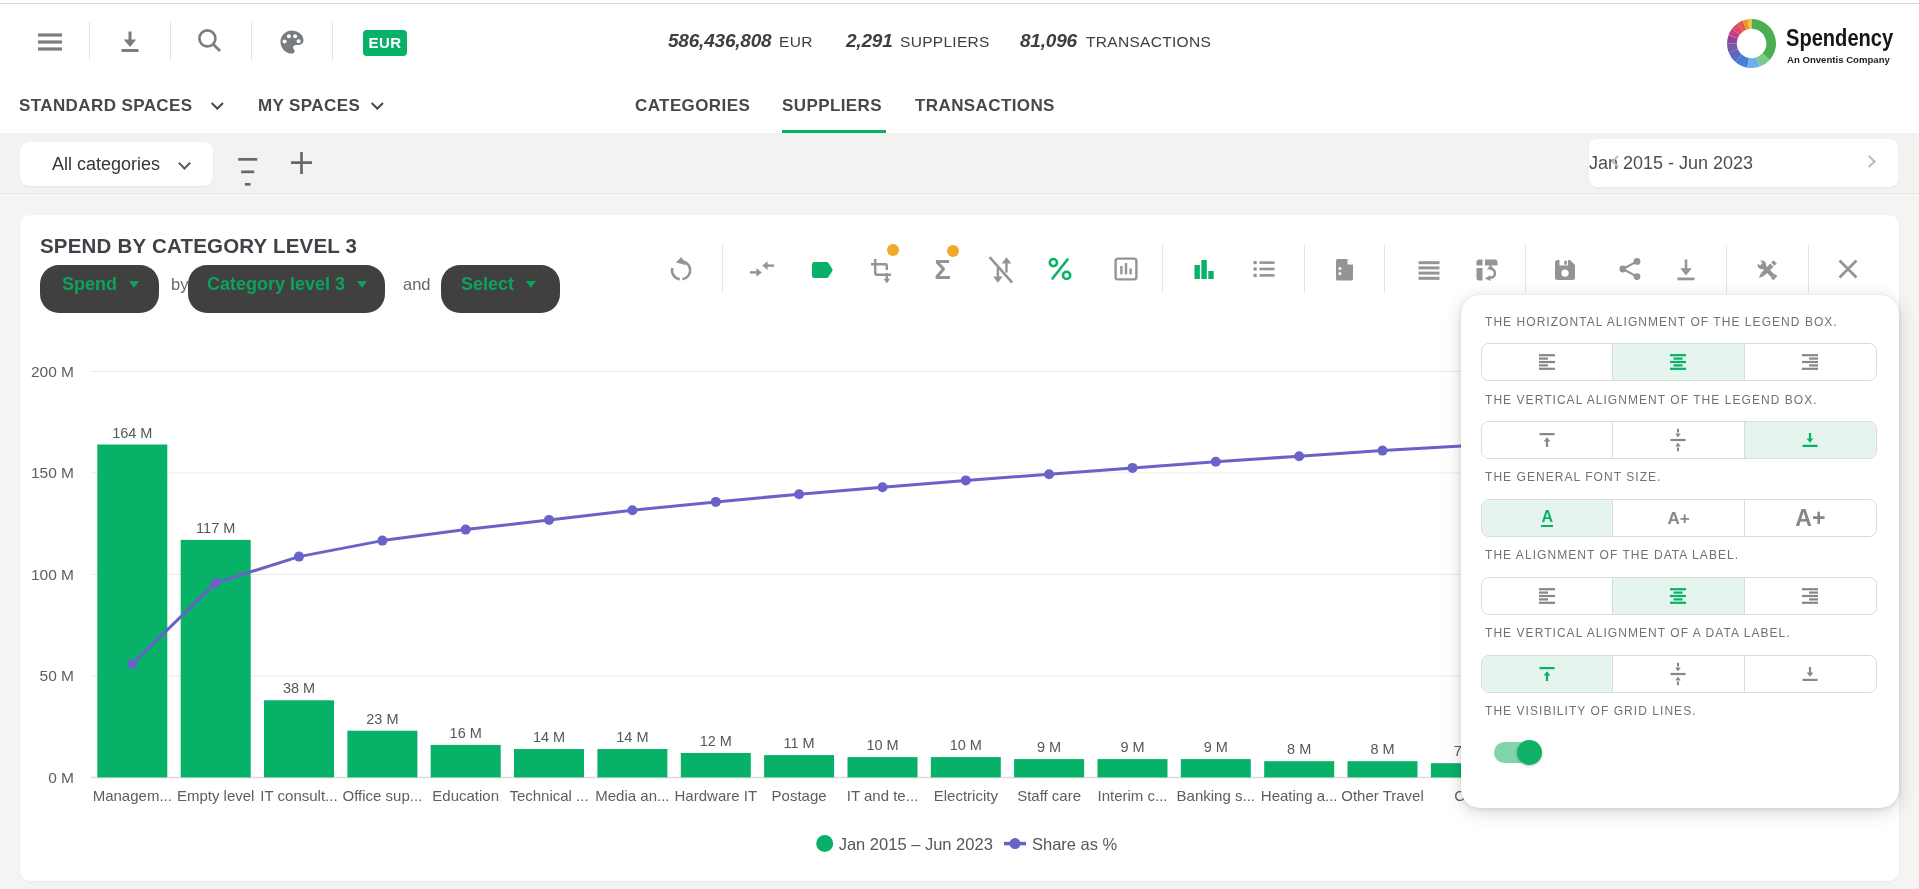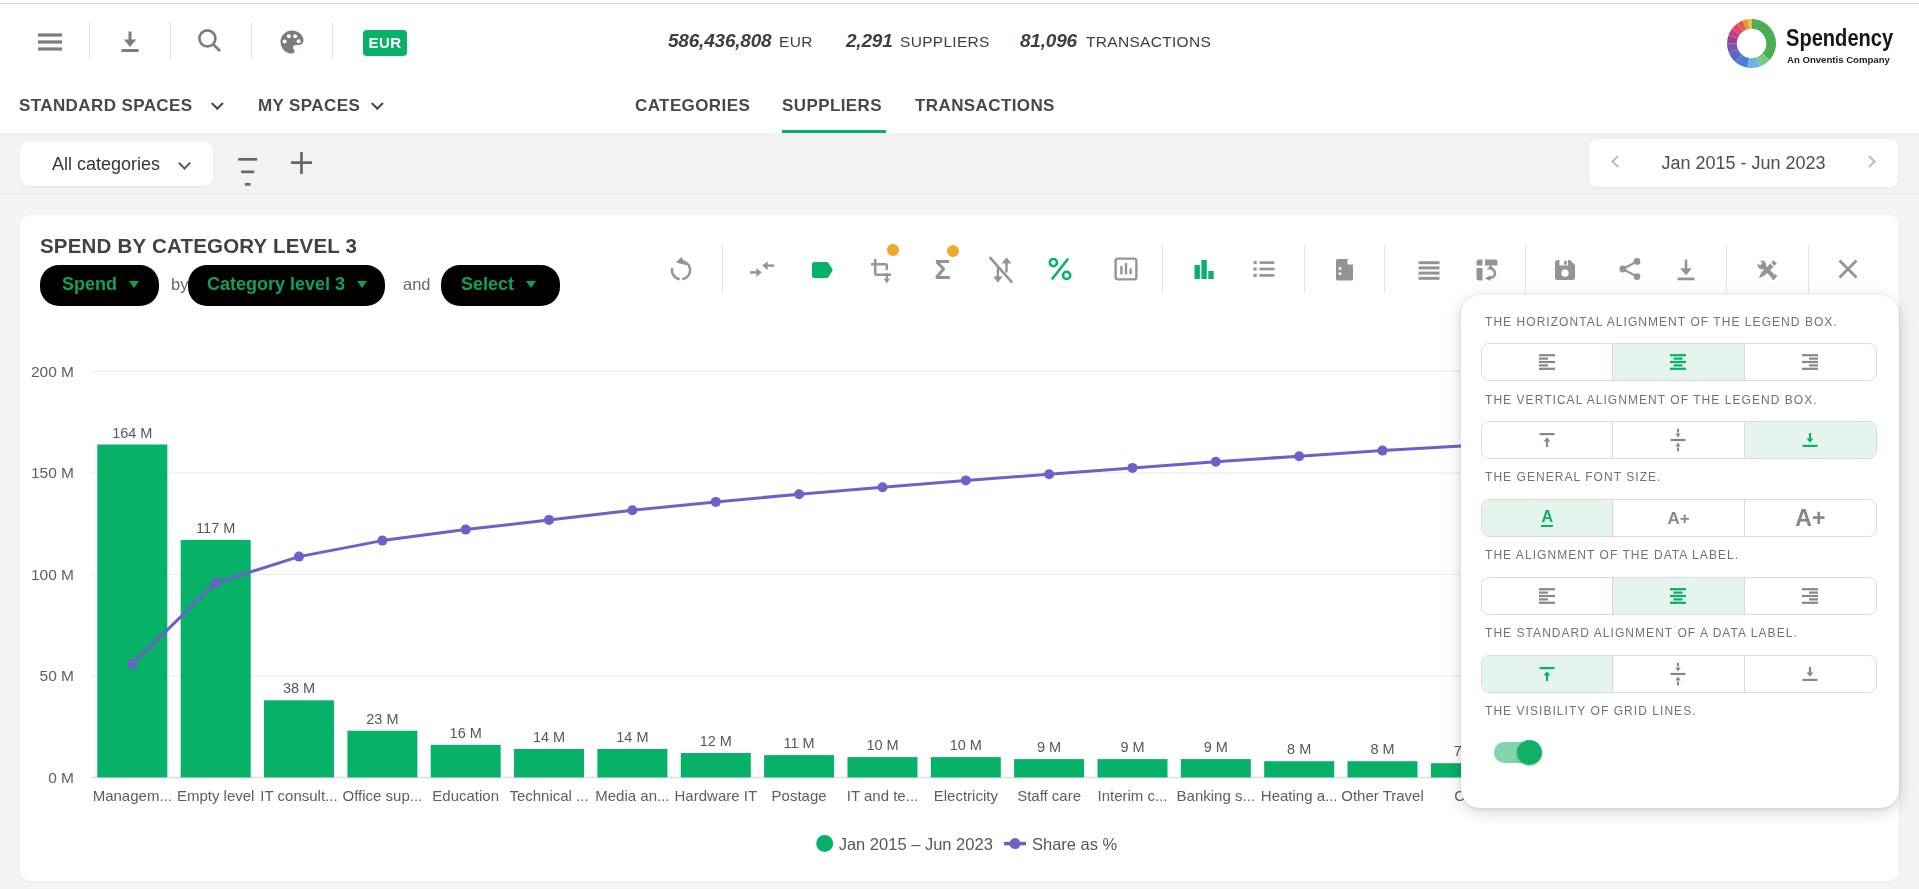--- a/index.html
+++ b/index.html
@@ -20,26 +20,26 @@
 
 #nav { position:absolute; left:0; top:81px; width:1919px; height:52px; background:#fff; }
 .navitem { position:absolute; top:0; height:52px; line-height:50px; font-size:17px; font-weight:700; color:#45494c; letter-spacing:.4px; white-space:nowrap; }
 .navchev { display:inline-block; margin-left:10px; width:9px; height:9px; border-right:2.4px solid #45494c; border-bottom:2.4px solid #45494c; transform:rotate(45deg) translateY(-4px); }
 #navunderline { position:absolute; left:782px; top:48.5px; width:104px; height:3.5px; background:#07b168; }
 
 #filterrow { position:absolute; left:0; top:133px; width:1919px; height:61px; background:#f2f2f0; border-bottom:1px solid #e7e7e5; }
 #allcat { position:absolute; left:20px; top:9px; width:193px; height:44px; background:#fff; border-radius:9px; box-shadow:0 1px 2px rgba(0,0,0,.05); font-size:18px; color:#33373a; line-height:44px; padding-left:32px; }
 #allcat .chev { position:absolute; right:24px; top:17px; width:9px; height:9px; border-right:2px solid #55585c; border-bottom:2px solid #55585c; transform:rotate(45deg); }
 #datebox { position:absolute; left:1589px; top:6px; width:309px; height:48px; background:#fff; border-radius:8px; box-shadow:0 1px 2px rgba(0,0,0,.05); }
-#datebox .dt { position:absolute; left:0; width:100%; text-align:center; top:0; line-height:48px; font-size:18px; color:#4a4e52; }
+#datebox .dt { position:absolute; left:0; width:100%; text-align:left; top:0; line-height:48px; font-size:18px; color:#4a4e52; }
 .dchev { position:absolute; top:18px; width:9px; height:9px; border-right:2.2px solid #b9bbbd; border-bottom:2.2px solid #b9bbbd; }
 
 #card { position:absolute; left:20px; top:215px; width:1879px; height:666px; background:#fff; border-radius:10px; box-shadow:0 1px 3px rgba(0,0,0,.05); }
 #title { position:absolute; left:40px; top:234px; font-size:20.5px; font-weight:700; color:#3f4347; letter-spacing:.2px; }
-.pill { position:absolute; top:265px; height:41px; background:#000000; border-radius:19px; color:#0ba25c; font-weight:700; font-size:18px; line-height:38px; }
+.pill { position:absolute; top:265px; height:48px; background:#404040; border-radius:19px; color:#0ba25c; font-weight:700; font-size:18px; line-height:38px; }
 .pill .pc { display:inline-block; margin-left:12px; width:0; height:0; border-left:5.5px solid transparent; border-right:5.5px solid transparent; border-top:7px solid #0ba25c; vertical-align:middle; margin-bottom:2px; }
 .conj { position:absolute; top:265px; height:38px; line-height:38px; font-size:16.5px; color:#66696c; }
 .tdiv { position:absolute; top:245px; height:48px; width:1px; background:#e4e4e2; }
 .odot { position:absolute; width:12px; height:12px; border-radius:50%; background:#f0a928; }
 .ttxt { position:absolute; width:28px; height:28px; text-align:center; line-height:28px; }
 
 #chart { position:absolute; left:0; top:0; width:1919px; height:889px; }
 
 #popup { position:absolute; left:1461px; top:295px; width:438px; height:513px; background:#fff; border-radius:19px; box-shadow:0 4px 18px rgba(0,0,0,.16), 0 1px 4px rgba(0,0,0,.1); }
 .plabel { position:absolute; left:24px; font-size:12px; letter-spacing:1.05px; color:#6e7276; white-space:nowrap; }
@@ -328,21 +328,21 @@
 <text x="838.7" y="849.5" font-size="16.5" fill="#54585b">Jan 2015 – Jun 2023</text>
 <line x1="1004" y1="843.6" x2="1026" y2="843.6" stroke="#6a62c8" stroke-width="3.5"></line>
 <circle cx="1015" cy="843.6" r="5.5" fill="#6a62c8"></circle>
 <text x="1032" y="849.5" font-size="16.5" fill="#54585b">Share as %</text>
 </svg>
 <div id="popup">
 <div class="plabel" style="top:20px">THE HORIZONTAL ALIGNMENT OF THE LEGEND BOX.</div>
 <div class="plabel" style="top:98px">THE VERTICAL ALIGNMENT OF THE LEGEND BOX.</div>
 <div class="plabel" style="top:175px">THE GENERAL FONT SIZE.</div>
 <div class="plabel" style="top:253px">THE ALIGNMENT OF THE DATA LABEL.</div>
-<div class="plabel" style="top:331px">THE STANDARD ALIGNMENT OF A DATA LABEL.</div>
+<div class="plabel" style="top:331px">THE VERTICAL ALIGNMENT OF A DATA LABEL.</div>
 <div class="plabel" style="top:409px">THE VISIBILITY OF GRID LINES.</div>
 <div class="pgroup" style="top:48px">
       <div class="pcell" style="background:#ffffff">
         <svg width="24" height="24" viewBox="0 0 24 24">
           <rect x="4.0" y="4.1" width="16" height="2.2" fill="#85888b"></rect>
           <rect x="4.0" y="7.5" width="9" height="2.2" fill="#85888b"></rect>
           <rect x="4.0" y="10.9" width="16" height="2.2" fill="#85888b"></rect>
           <rect x="4.0" y="14.3" width="9" height="2.2" fill="#85888b"></rect>
           <rect x="4.0" y="17.7" width="16" height="2.2" fill="#85888b"></rect>
         </svg>

